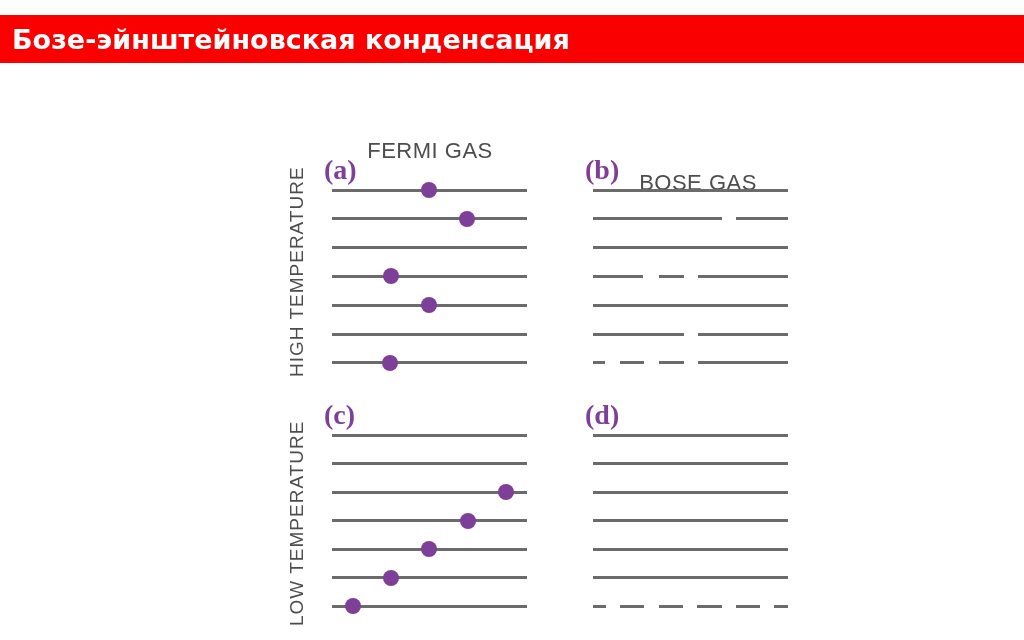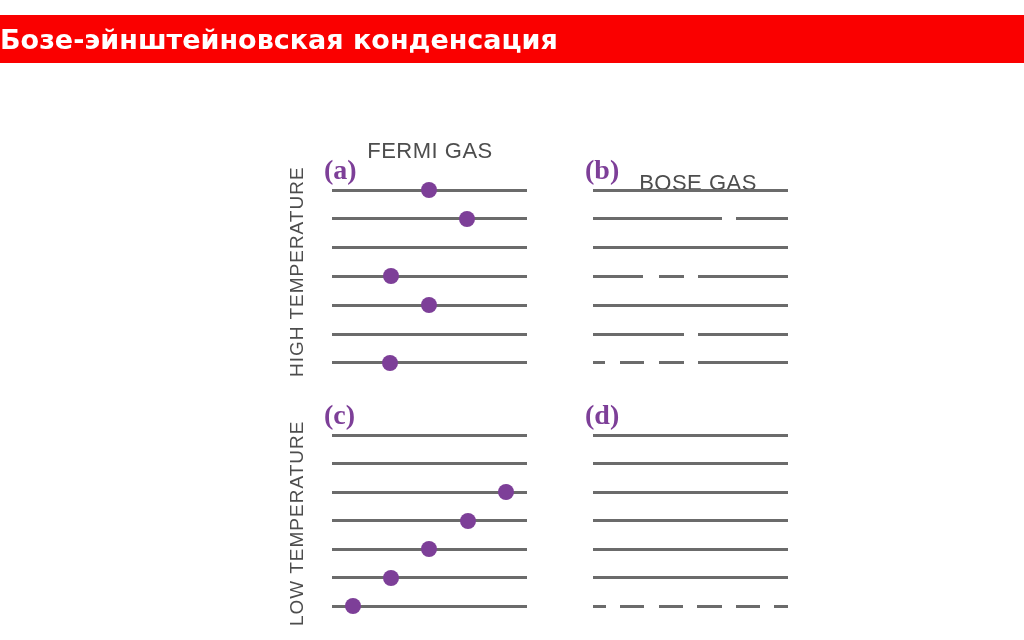--- a/index.html
+++ b/index.html
@@ -19,21 +19,21 @@
     height: 48px;
     background: var(--header-bg, #fa0000);
     display: flex;
     align-items: center;
   }
   .slide-title {
     color: var(--header-text, #ffffff);
     font-family: "DejaVu Sans", sans-serif;
     font-weight: bold;
     font-size: 27px;
-    padding-left: 0;
+    padding-left: 12px;
     white-space: nowrap;
   }
   .col-title {
     position: absolute;
     top: 138px;
     width: 200px;
     text-align: center;
     color: var(--caption, #4d4d4d);
     font-size: 22px;
     letter-spacing: 0.5px;

